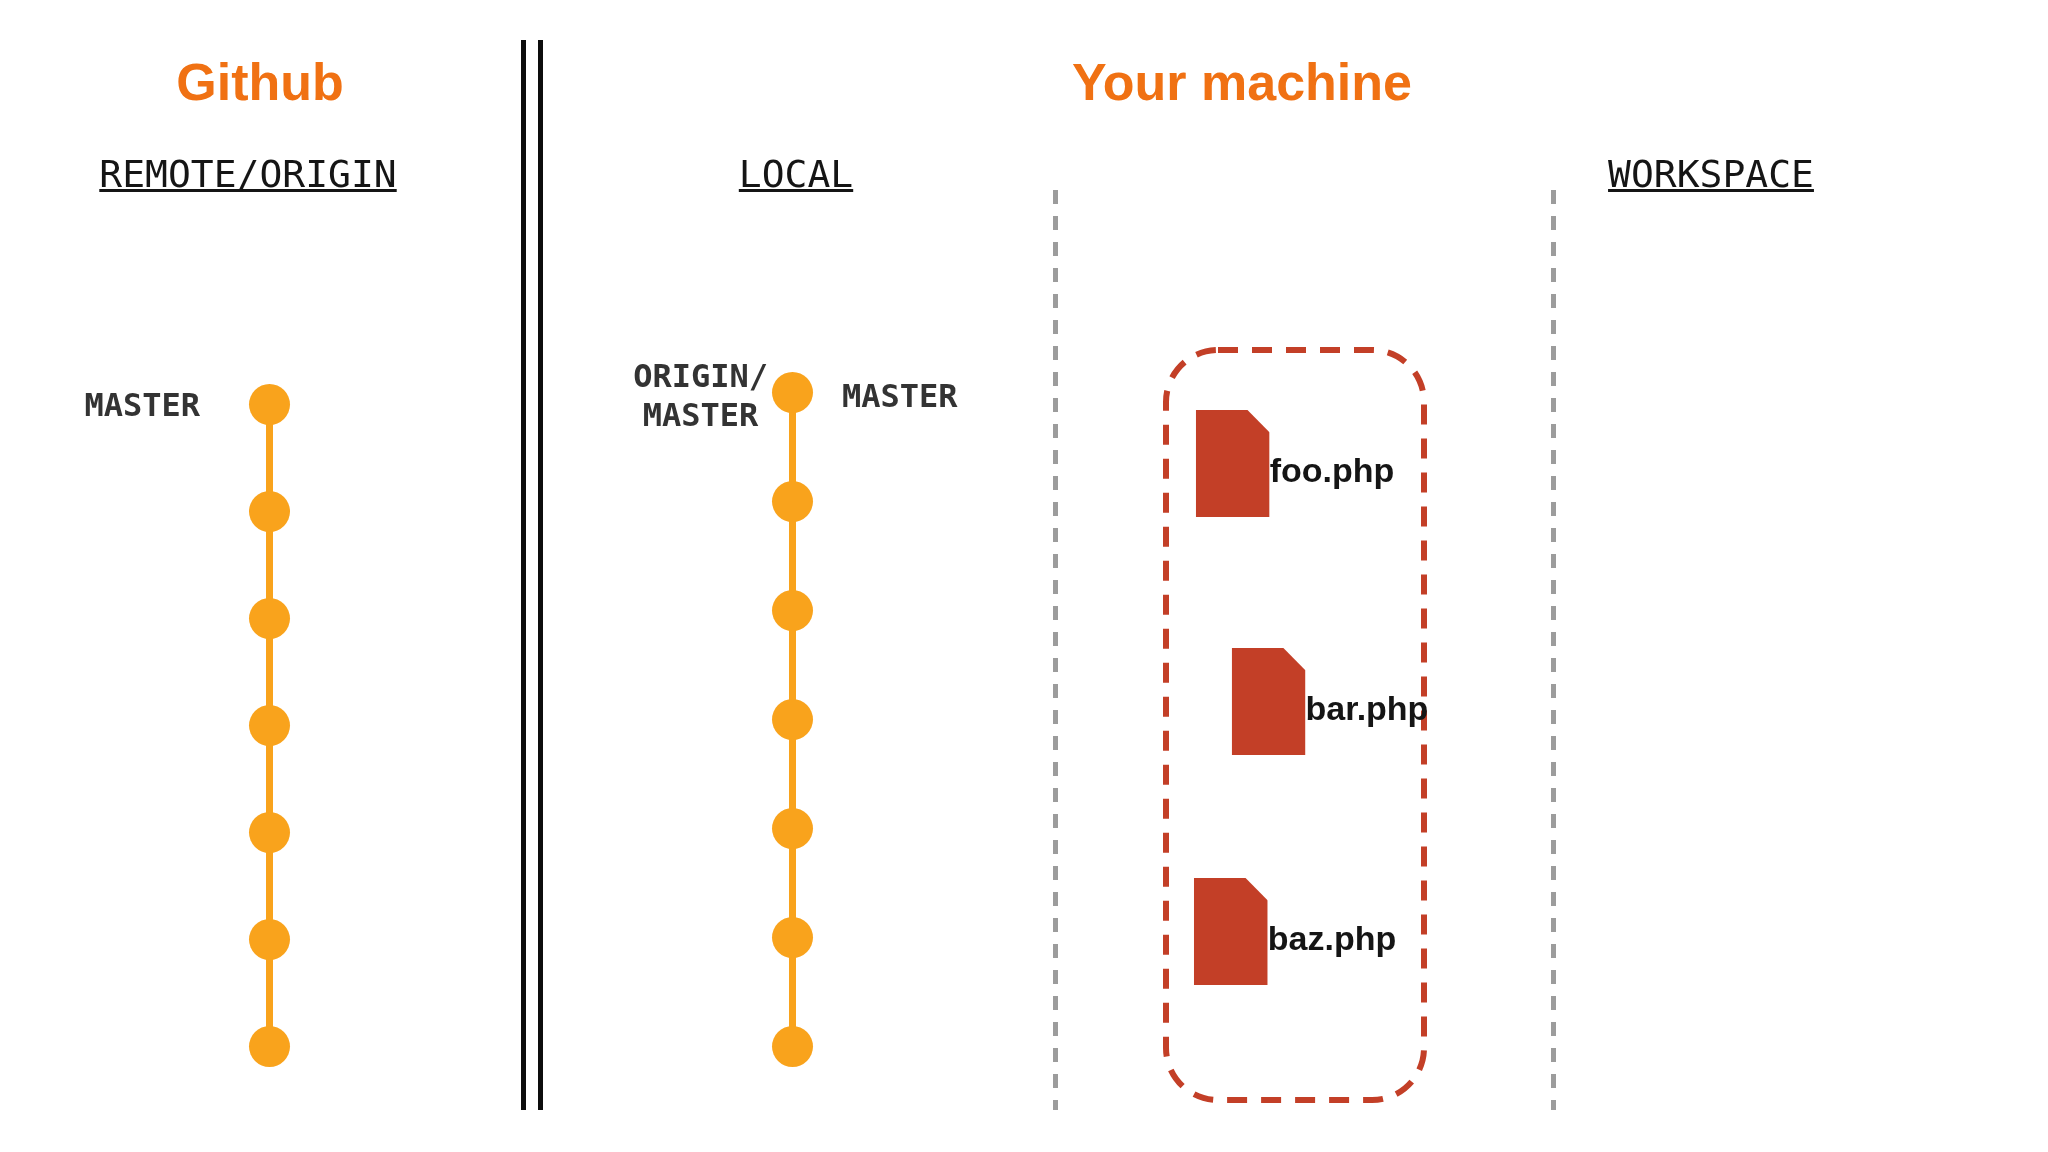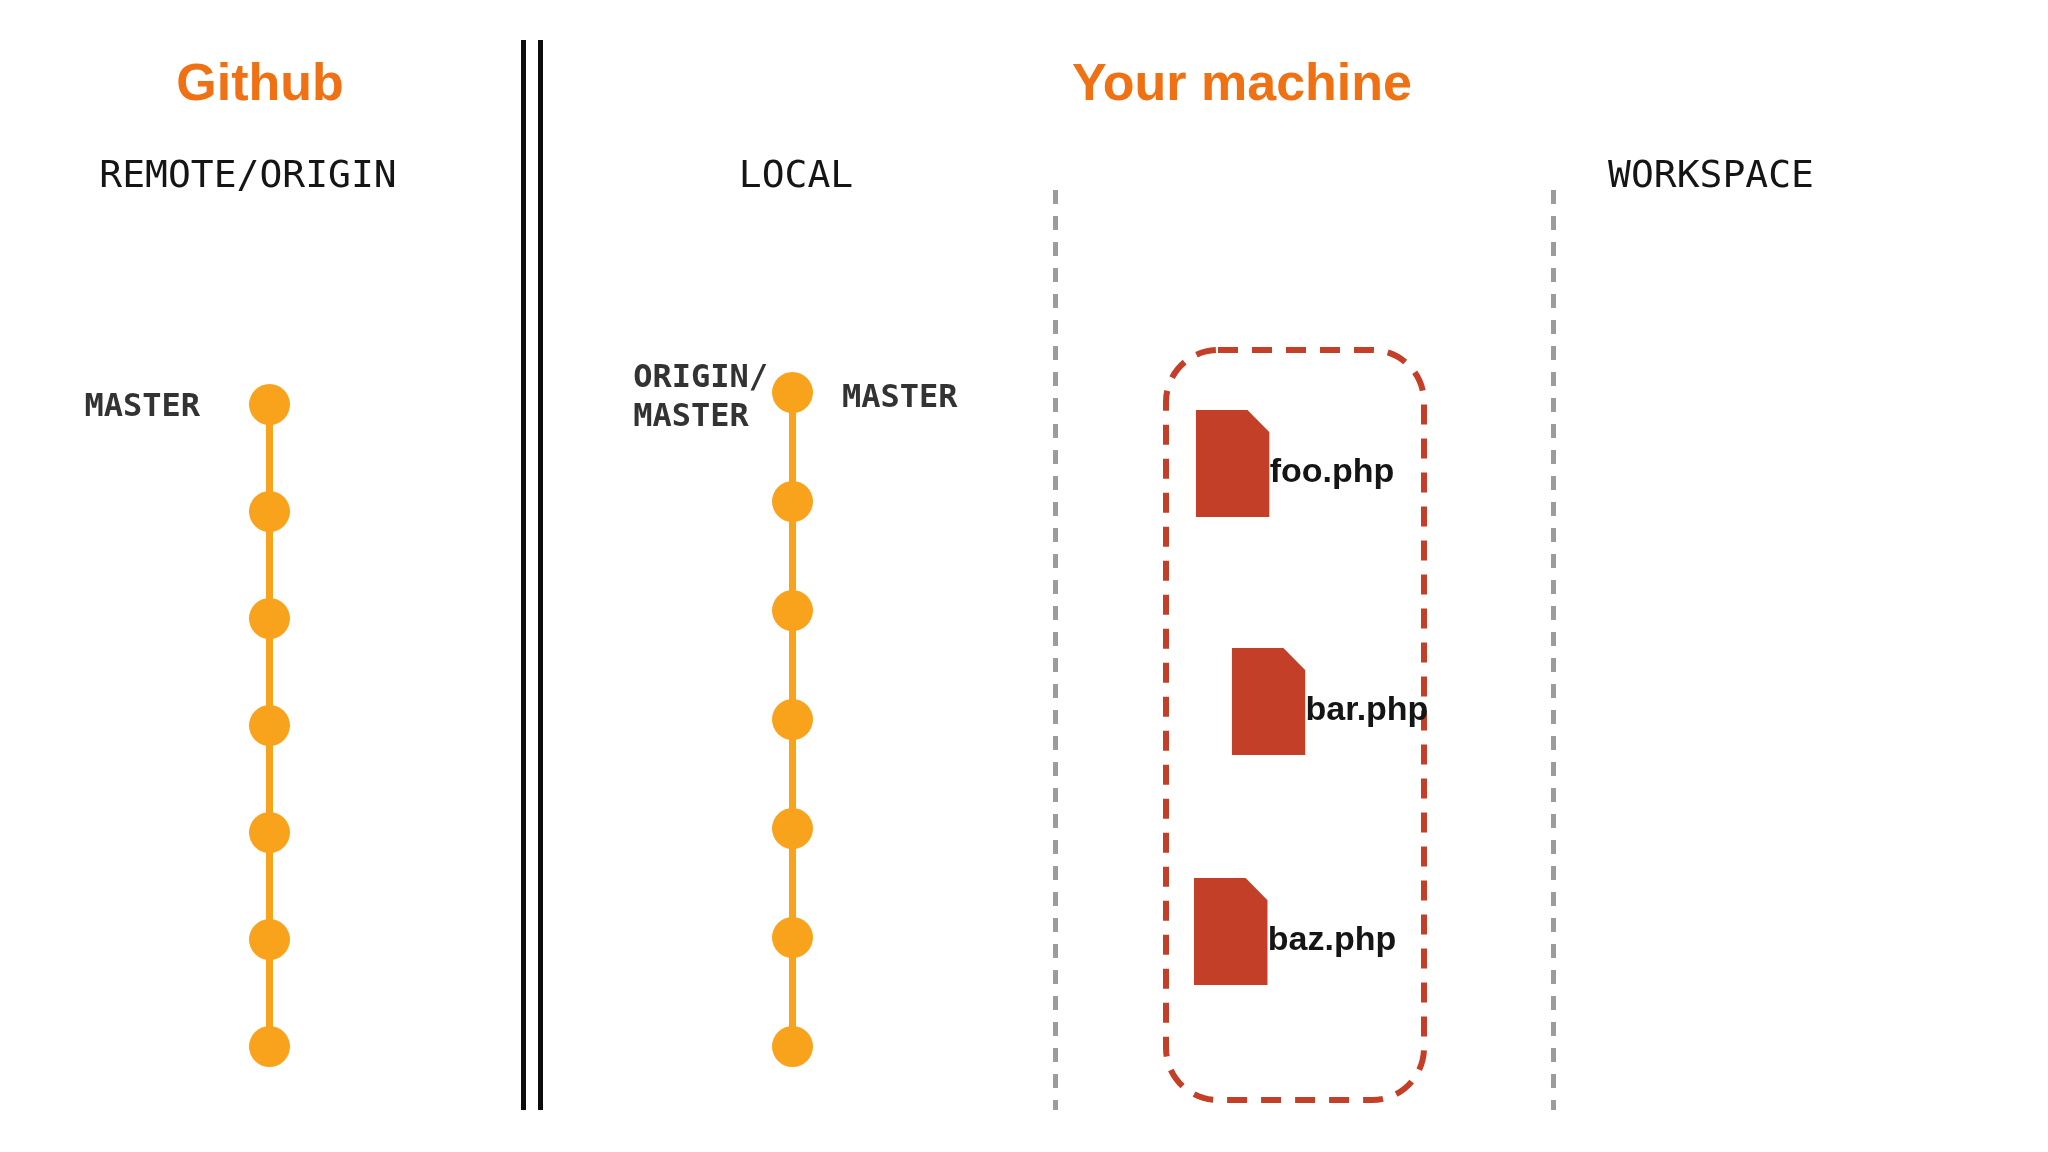--- a/index.html
+++ b/index.html
@@ -29,20 +29,21 @@
     white-space:nowrap;
   }
   .col-header{
     position:absolute;
     transform:translate(-50%,-50%);
     font-family:"DejaVu Sans Mono","Liberation Mono",monospace;
     font-size:38px;
     color:var(--ink);
     white-space:nowrap;
     letter-spacing:0px;
+    text-decoration:underline;
   }
   .vline{
     position:absolute;
     width:5px;
     background:#0D0D0D;
   }
   .dash-vline{
     position:absolute;
     width:5px;
     background:repeating-linear-gradient(to bottom, var(--gray) 0 14px, transparent 14px 26px);
@@ -138,21 +139,21 @@
   <div class="chain" style="left:772px;top:372px;height:695px;">
     <div class="trunk"></div>
   <div class="commit-dot"></div>
       <div class="commit-dot"></div>
       <div class="commit-dot"></div>
       <div class="commit-dot"></div>
       <div class="commit-dot"></div>
       <div class="commit-dot"></div>
       <div class="commit-dot"></div>
     </div>
-  <div class="branch-label" style="right:1280px;top:396px;transform:translateY(-50%);text-align:left;">
+  <div class="branch-label" style="right:1280px;top:396px;transform:translateY(-50%);text-align:center;">
     <span>ORIGIN/</span><br>
     <span>MASTER</span>
   </div>
   <div class="branch-label" style="left:842px;top:396px;transform:translateY(-50%);">MASTER</div>
 
   <div class="staging-box">
     <svg width="264" height="756" viewBox="0 0 264 756">
       <rect x="3" y="3" width="258" height="750" rx="52" ry="52" fill="none" stroke="#C33F27" stroke-width="6" stroke-dasharray="20 14"></rect>
     </svg>
   </div>

